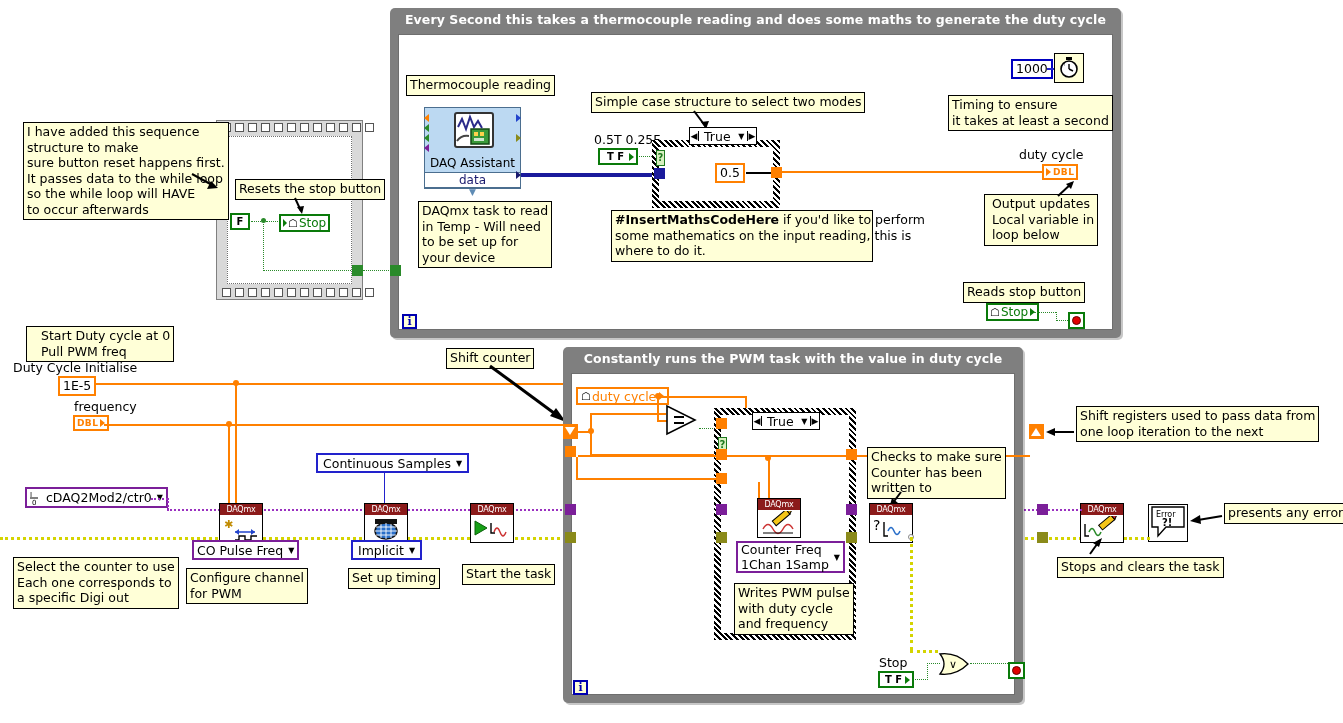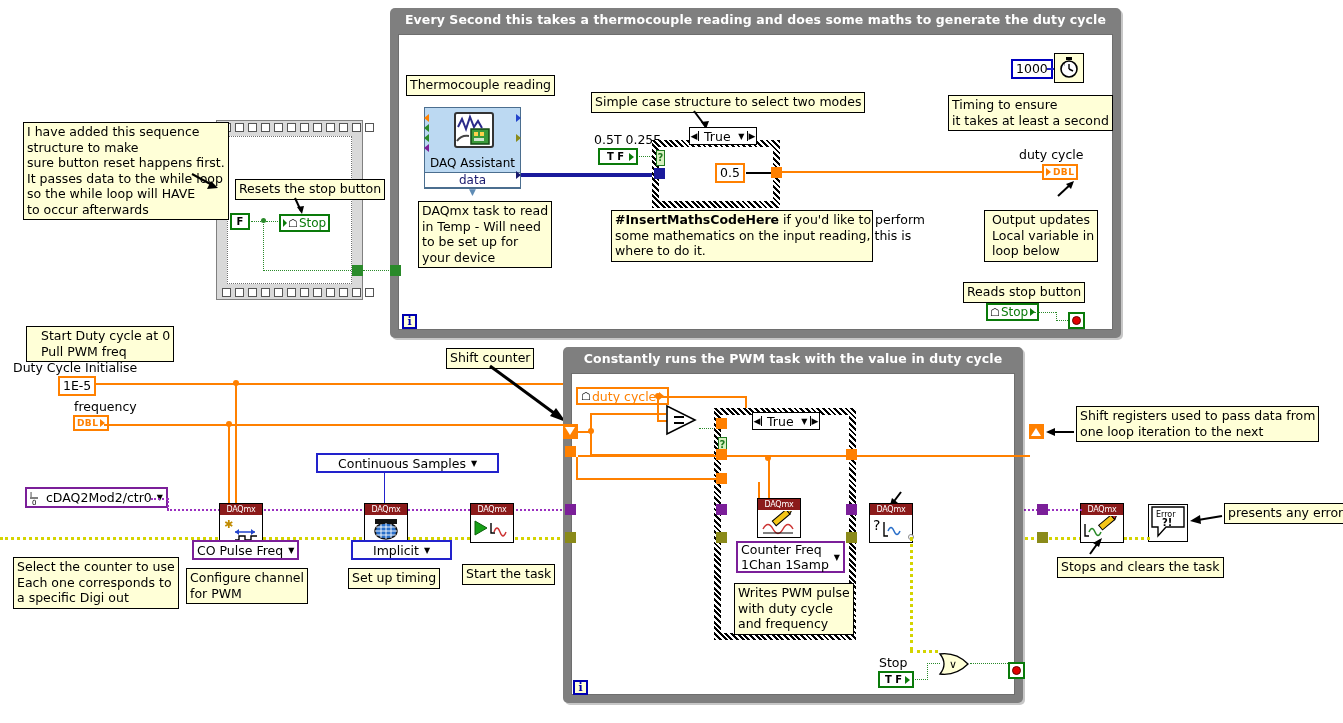--- a/index.html
+++ b/index.html
@@ -237,21 +237,21 @@
     padding: 0 3px;
     display: flex; align-items: center;
     color: #000;
     white-space: pre;
   }
   .ring-blue {
     position: absolute;
     border: 2px solid #2222cc;
     background: #ffffff;
     font-size: 12.5px;
-    padding: 0 20px;
+    padding: 0 5px;
     display: flex; align-items: center;
     color: #000;
     white-space: nowrap;
   }
   .ring-caret { margin-left: 5px; font-size: 8px; color: #000; }
 
   
   .daqnode {
     position: absolute;
     width: 44px; height: 40px;
@@ -422,21 +422,21 @@
 
   <div class="note" style="left:948px; top:95px;">Timing to ensure
 it takes at least a second</div>
 
   <div class="freelabel" style="left:1019px; top:147px;">duty cycle</div>
   <div class="term-dbl" style="left:1042px; top:164px;">
     <span style="width:0;height:0;border-top:4px solid transparent;border-bottom:4px solid transparent;border-left:5px solid #ff8000;margin-right:2px;"></span>
     <span>DBL</span>
   </div>
 
-  <div class="note" style="left:984px; top:210px;padding-left:7px;">Output updates
+  <div class="note" style="left:984px; top:194px;padding-left:7px;">Output updates
 Local variable in
 loop below</div>
   <svg class="arrow-svg" style="left:1054px; top:181px; width:26px; height:18px;">
     <line x1="4" y1="15" x2="18" y2="2" stroke="#000" stroke-width="2"></line>
     <polygon points="20,0 12,3 17,8" fill="#000"></polygon>
   </svg>
 
   <div class="note" style="left:963px; top:282px;">Reads stop button</div>
   <div class="localvar-green" style="left:986px; top:303px;">
     <span class="home-glyph">☖</span>
@@ -713,20 +713,23 @@
   </div>
   <div class="ring-purple" style="left:736px; top:541px; height:32px; line-height:15px;">
     <span style="white-space:pre;">Counter Freq
 1Chan 1Samp</span>
     <span class="ring-caret" style="align-self:center;">▼</span>
   </div>
   <div class="note" style="left:734px; top:583px;">Writes PWM pulse
 with duty cycle
 and frequency</div>
 
+  <div class="note" style="left:867px; top:447px;">Checks to make sure
+Counter has been
+written to</div>
   <svg class="arrow-svg" style="left:888px; top:492px; width:22px; height:20px;">
     <line x1="13" y1="0" x2="4" y2="12" stroke="#000" stroke-width="2"></line>
     <polygon points="1,16 4,6 10,11" fill="#000"></polygon>
   </svg>
   <div class="daqnode" style="left:869px; top:503px;">
     <div class="hd">DAQmx</div>
     <div class="bd">
       <svg width="40" height="26" viewBox="0 0 40 26">
         <text x="2" y="14" font-size="14" fill="#000" font-family="DejaVu Sans">?</text>
         <path d="M13 6 v14 h4" fill="none" stroke="#000" stroke-width="1.4"></path>

